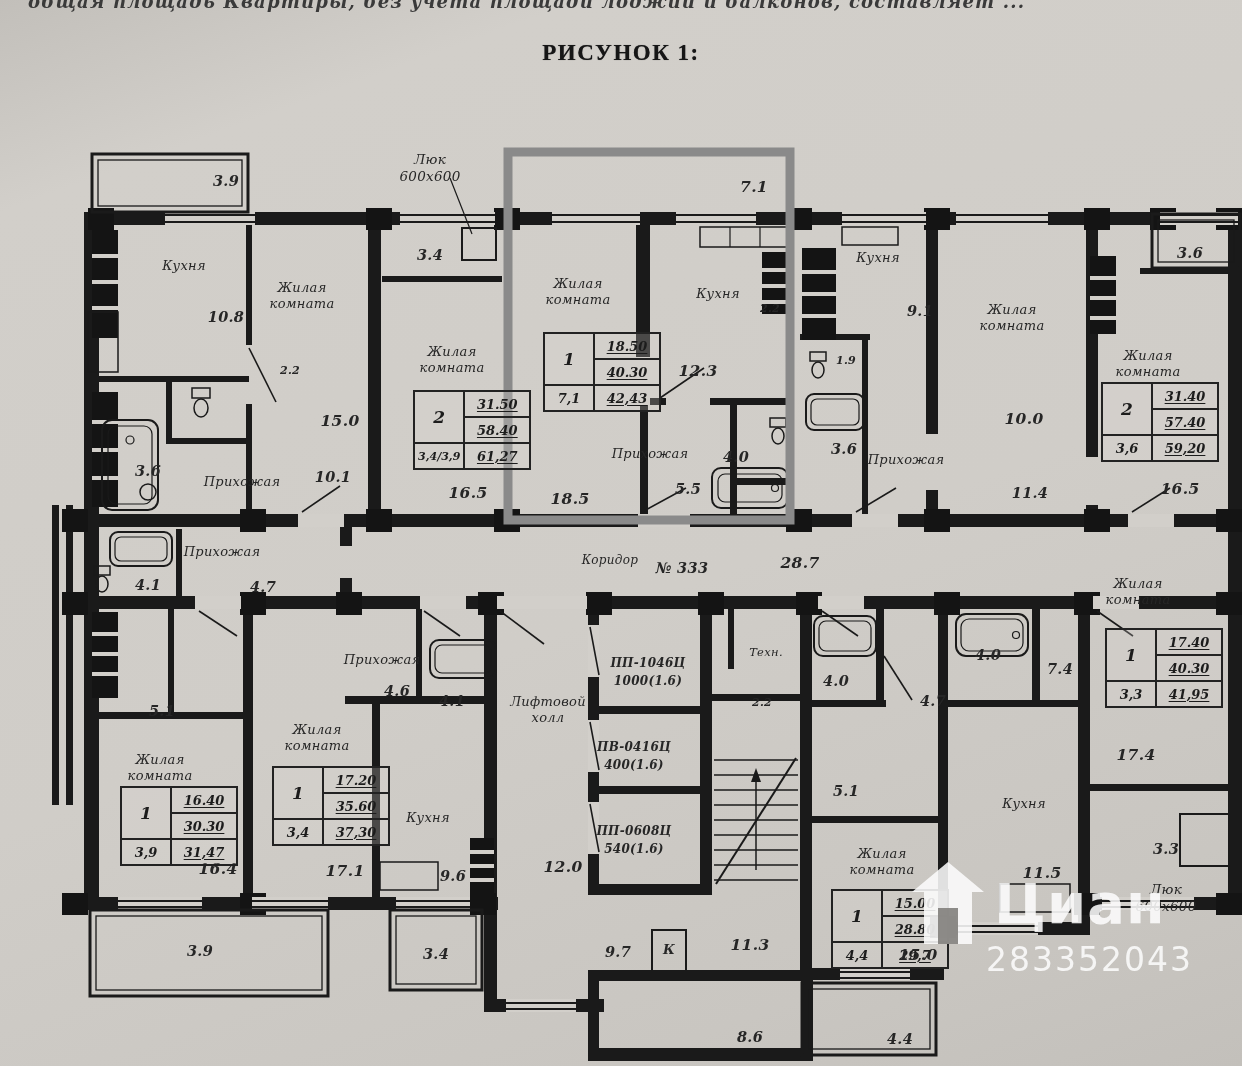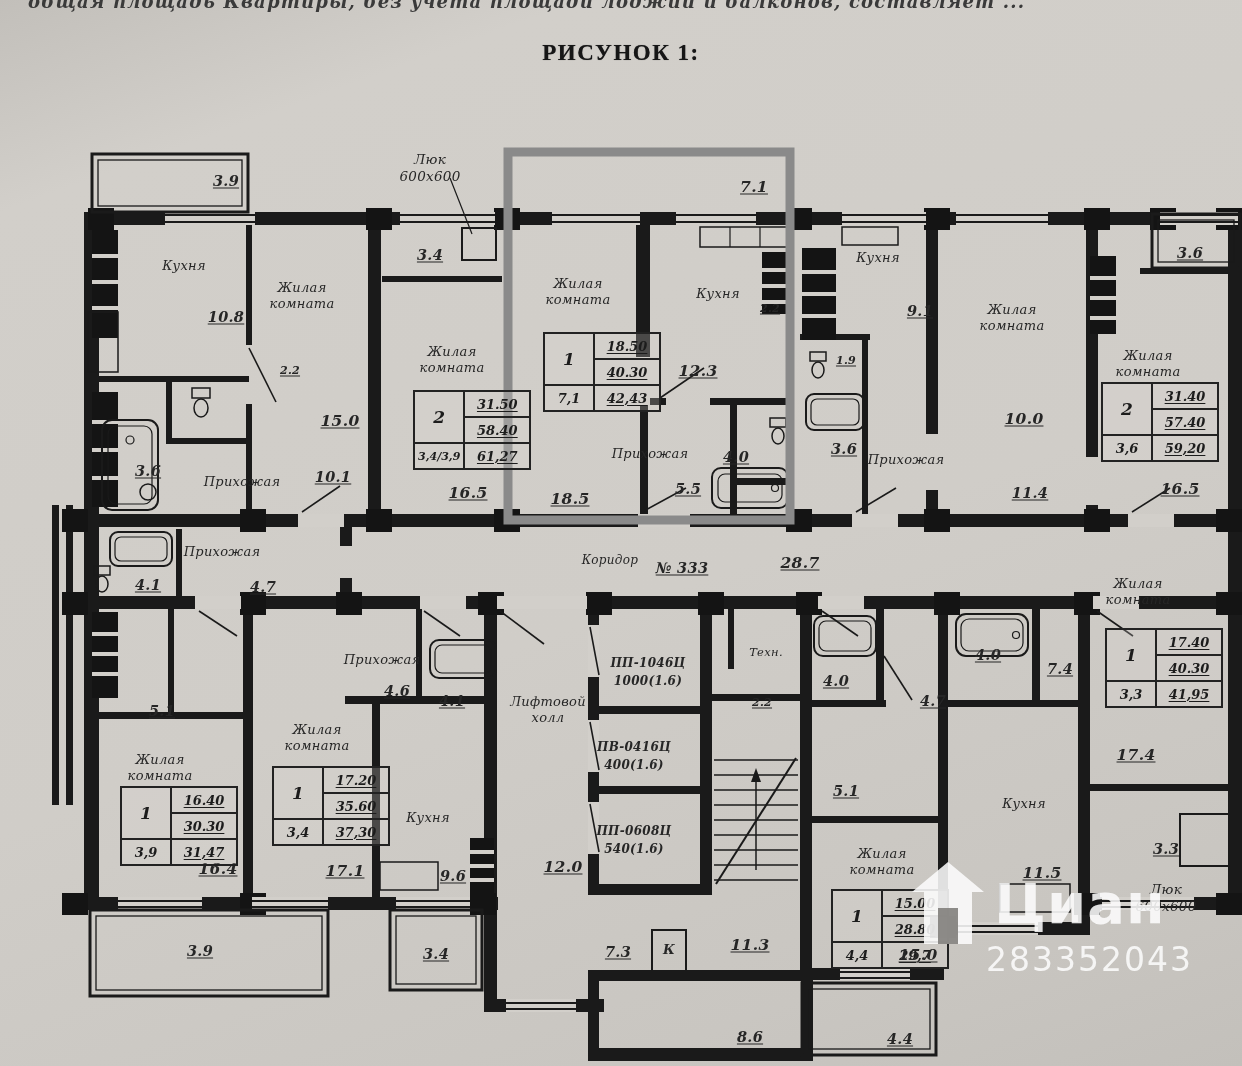--- a/index.html
+++ b/index.html
@@ -16,21 +16,21 @@
   .title{
     position:absolute;left:0;top:40px;width:100%;display:flex;justify-content:center;gap:34px;
     font:bold 23px "Liberation Serif",serif;color:#161616;letter-spacing:1.5px;
     text-shadow:0 0 .7px #444;
   }
   .lbl{
     position:absolute;transform:translate(-50%,-50%);
     font:italic 13px "DejaVu Serif",serif;color:#262626;
     white-space:pre-line;text-align:center;line-height:1.25;letter-spacing:.3px;
   }
-  .num{font:italic 600 14.5px "DejaVu Serif",serif;text-decoration:underline;text-underline-offset:2px}
+  .num{font:italic 600 14.5px "DejaVu Serif",serif;text-underline-offset:2px}
   .big{font-size:15.5px}
   .sm{font-size:11px}
   .elev{font:italic 600 12px "DejaVu Serif",serif;line-height:1.5}
   .stamp{
     position:absolute;border-collapse:collapse;
     font:italic 600 13px "DejaVu Serif",serif;color:#1c1c1c;background:rgba(220,217,212,.25);
   }
   .stamp td{border:2px solid #222;padding:0 3px;text-align:center;height:24px;min-width:36px}
   .stamp td.cnt{font-size:17px;min-width:42px}
   .stamp td.val{text-decoration:underline;text-underline-offset:2px;min-width:58px}
@@ -403,21 +403,21 @@
 <div class="lbl num" style="left:263px;top:586px">4.7</div>
 <div class="lbl num" style="left:148px;top:584px">4.1</div>
 <div class="lbl num" style="left:162px;top:710px">5.1</div>
 <div class="lbl num big" style="left:218px;top:868px">16.4</div>
 <div class="lbl num" style="left:200px;top:950px">3.9</div>
 <div class="lbl num big" style="left:345px;top:870px">17.1</div>
 <div class="lbl num" style="left:397px;top:690px">4.6</div>
 <div class="lbl num" style="left:452px;top:700px">4.1</div>
 <div class="lbl num" style="left:453px;top:875px">9.6</div>
 <div class="lbl num" style="left:436px;top:953px">3.4</div>
-<div class="lbl num" style="left:618px;top:951px">7.3</div>
+<div class="lbl num" style="left:618px;top:951px">9.7</div>
 <div class="lbl num big" style="left:750px;top:944px">11.3</div>
 <div class="lbl num" style="left:750px;top:1036px">8.6</div>
 <div class="lbl num" style="left:900px;top:1038px">4.4</div>
 <div class="lbl num" style="left:836px;top:680px">4.0</div>
 <div class="lbl num" style="left:933px;top:700px">4.7</div>
 <div class="lbl num" style="left:846px;top:790px">5.1</div>
 <div class="lbl num big" style="left:918px;top:954px;z-index:2">15.0</div>
 <div class="lbl num big" style="left:1042px;top:872px">11.5</div>
 <div class="lbl num" style="left:988px;top:654px">4.0</div>
 <div class="lbl num" style="left:1060px;top:668px">7.4</div>

